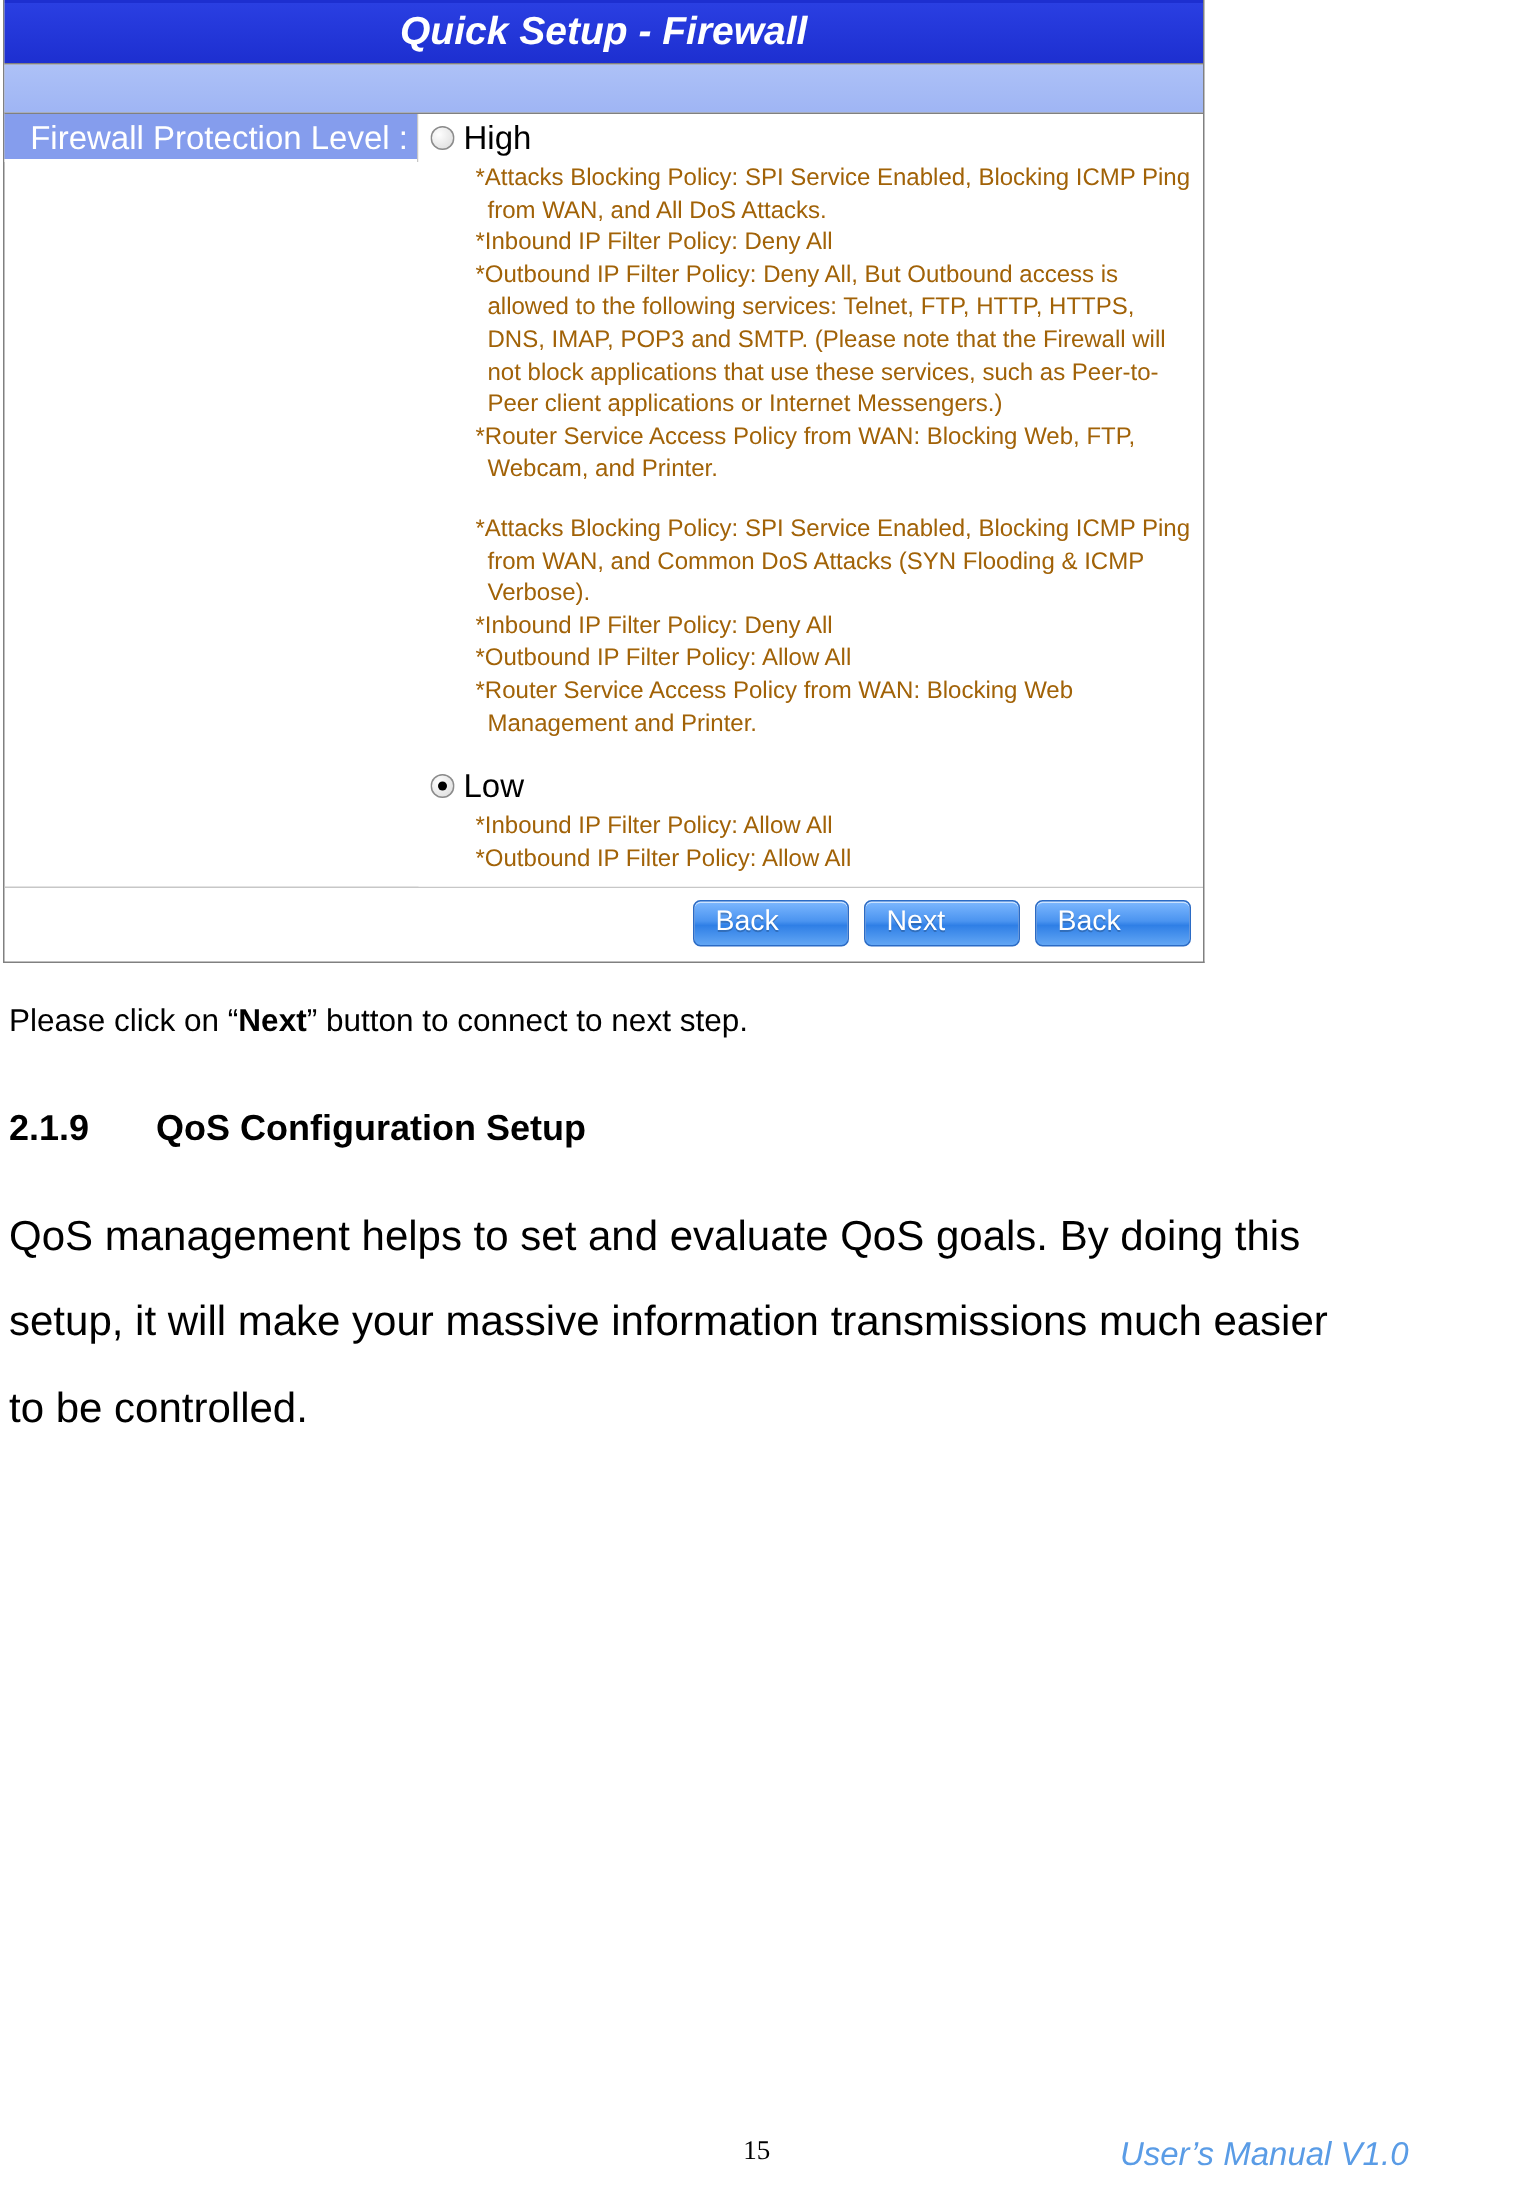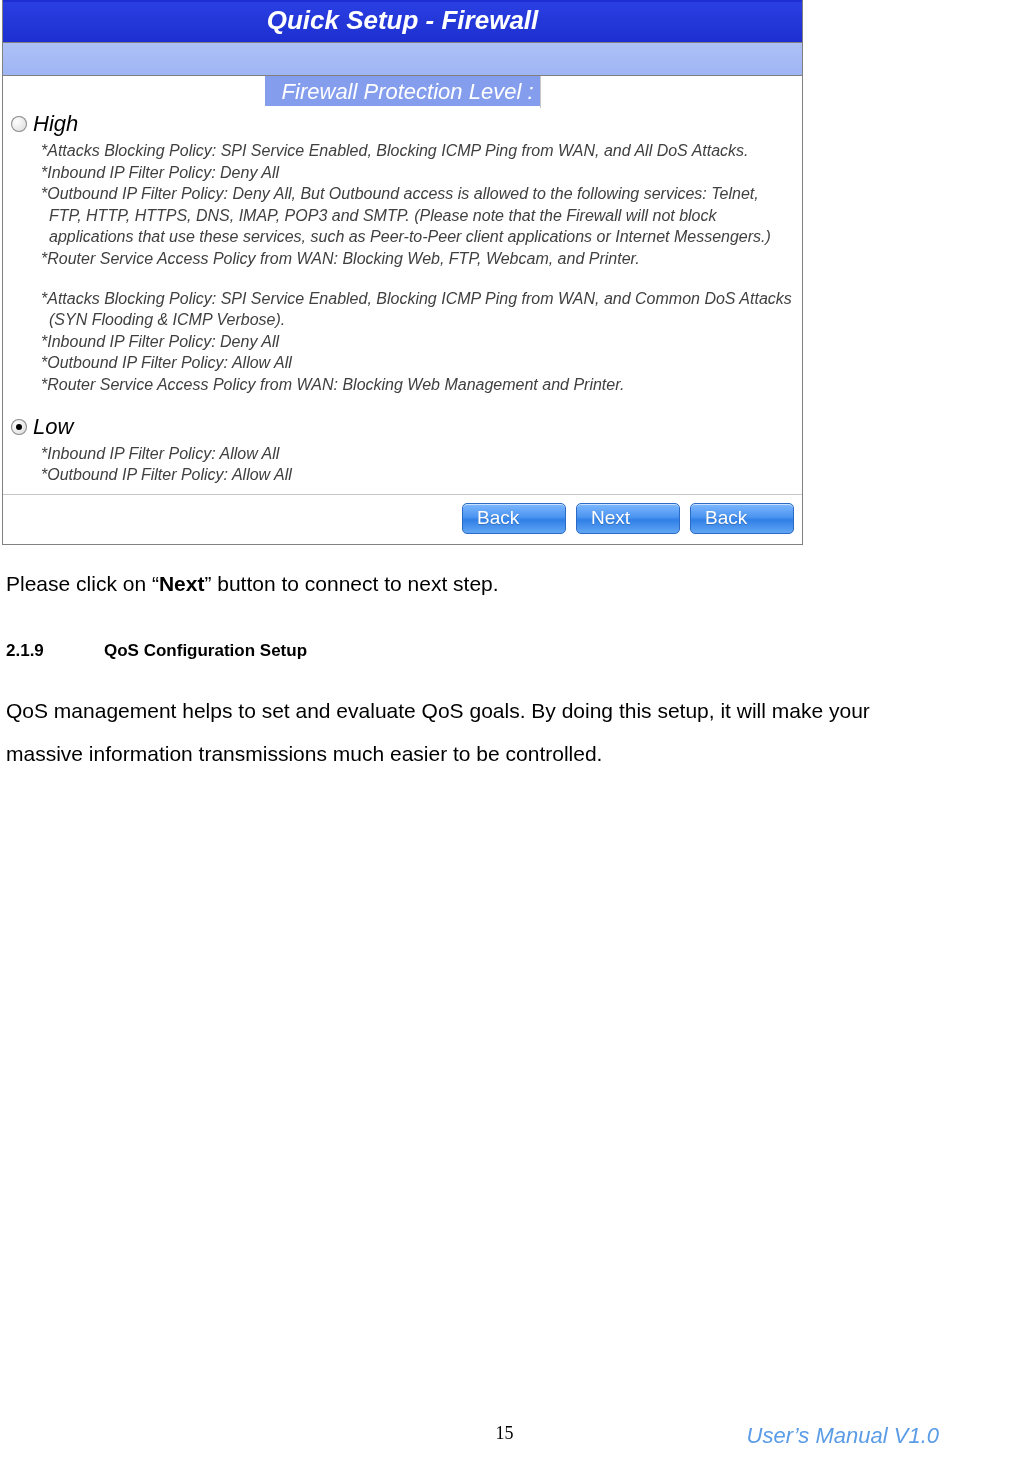--- a/index.html
+++ b/index.html
@@ -36,23 +36,22 @@
     border-top: 2px solid #1d2fd0;
   }
   .panel-subhead {
     height: 32px;
     background: linear-gradient(#adc1f7, #9fb5f4);
     border-top: 1px solid #808080;
     border-bottom: 1px solid #808080;
   }
   .panel-body {
     display: flex;
-    flex-direction: column;
-    align-items: center;
-    font-style: italic;
+    flex-direction: row;
+    align-items: flex-start;
   }
   .panel-label-col {
     width: 276px;
     background: linear-gradient(to bottom, #859ded 0px, #859ded 30px, #ffffff 30px, #ffffff 100%);
     border-right: 1px solid #c7c7c7;
     box-sizing: border-box;
   }
   .panel-label-text {
     color: #ffffff;
     font-family: Arial, Verdana, sans-serif;
@@ -103,21 +102,21 @@
     border-radius: 50%;
   }
   .desc-list {
     margin: 3px 0 0 26px;
     padding: 0;
     list-style: none;
   }
   .desc-list li {
     font-size: 16px;
     line-height: 1.35;
-    color: #404040;
+    color: #a16207;
     padding-left: 12px;
     text-indent: -8px;
   }
   .desc-list li::before {
     content: "*";
     padding-right: 0;
   }
   .button-bar {
     display: flex;
     justify-content: flex-end;
@@ -146,28 +145,28 @@
     font-family: Verdana, Arial, sans-serif;
     font-size: 21px;
     line-height: 1.7;
     color: #000000;
   }
   .doc-line .bold {
     font-weight: bold;
   }
   .doc-heading {
     font-family: Verdana, Arial, sans-serif;
-    font-size: 17px;
+    font-size: 24px;
     font-weight: bold;
     margin: 40px 0 28px 0;
   }
   .doc-heading .hnum { display: inline-block; width: 98px; }
   .doc-para {
     font-family: Verdana, Arial, sans-serif;
-    font-size: 21px;
+    font-size: 28px;
     line-height: 2.05;
     color: #000000;
     margin-bottom: 14px;
   }
   .footer {
     position: absolute;
     bottom: 20px;
     left: 0;
     width: 1009px;
     display: flex;

